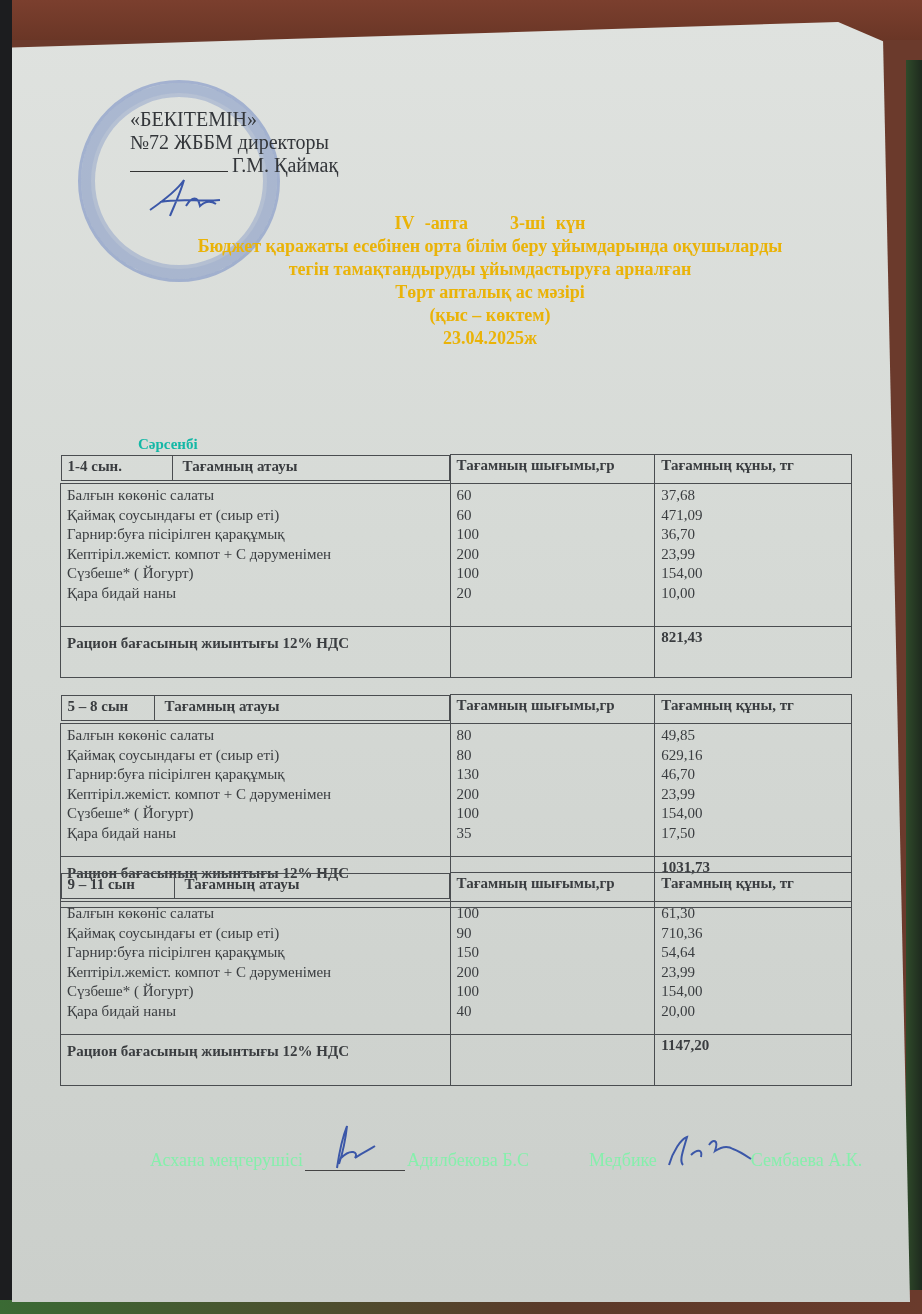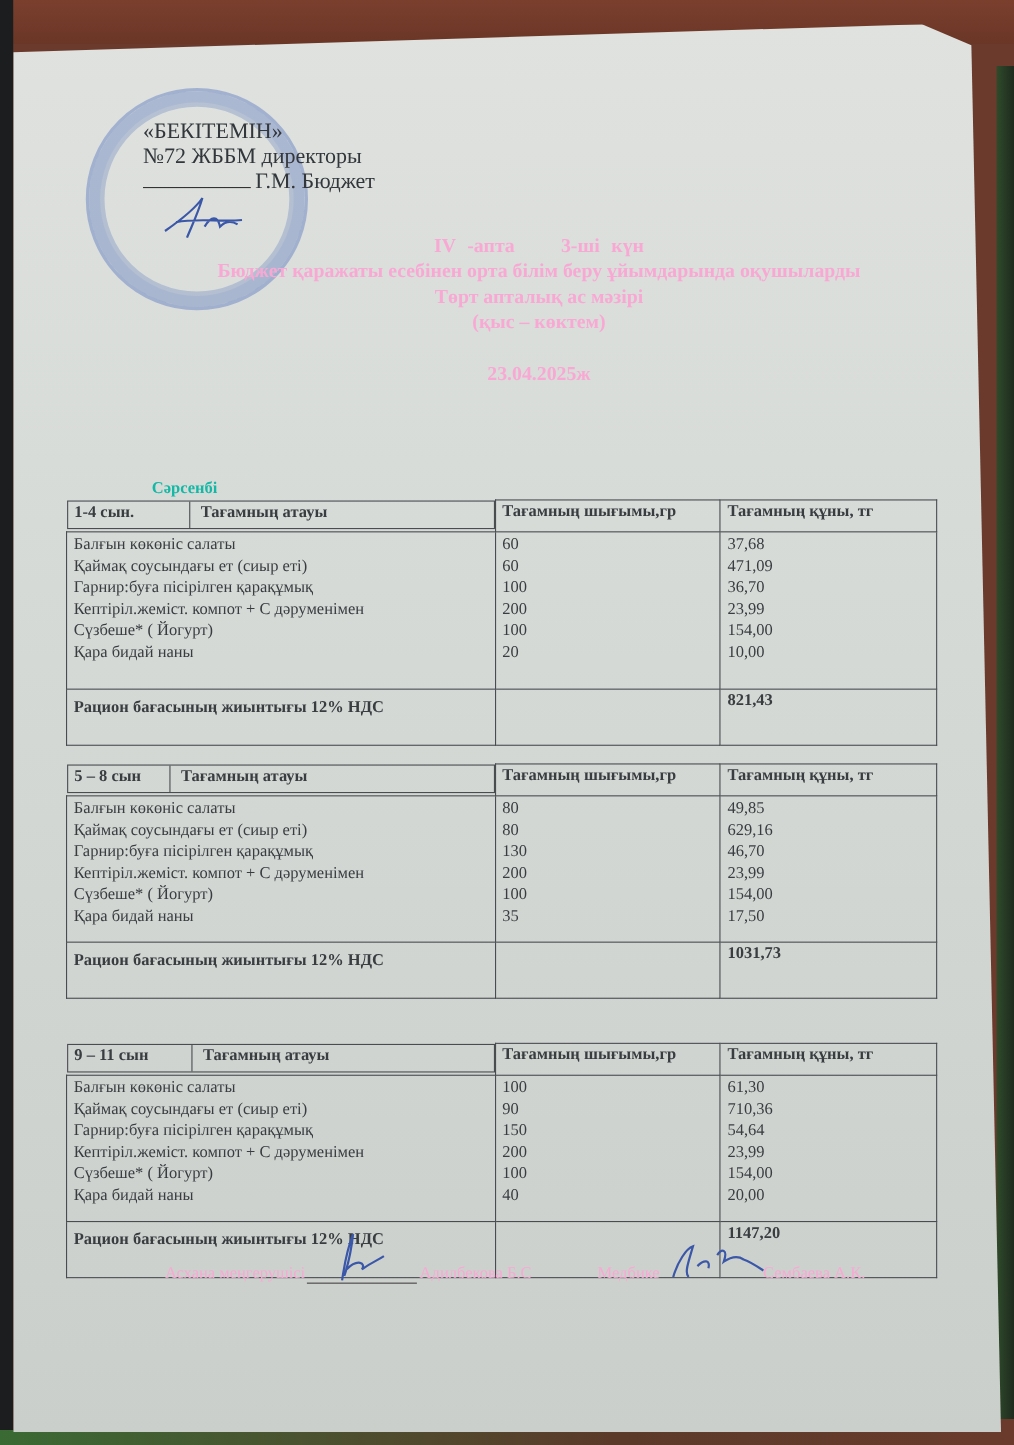--- a/index.html
+++ b/index.html
@@ -25,45 +25,45 @@
     }
     .approve {
       position: absolute; left: 130px; top: 108px; font-size: 20px; line-height: 23px; color: #33363a;
     }
     .approve .sig-line { display: inline-block; width: 98px; border-bottom: 1px solid #333; margin-right: 4px; }
     .signature {
       position: absolute; left: 140px; top: 176px; width: 90px; height: 44px;
     }
     .header-block {
       position: absolute; left: 120px; top: 212px; width: 740px; text-align: center;
-      font-weight: bold; font-size: 18px; line-height: 23px; color: #f9a8d4;
+      font-weight: bold; font-size: 18px; line-height: 23px; color: #eab308;
     }
     .header-block .week { word-spacing: 6px; }
-    .header-block .date { margin-top: 24px; }
+    .header-block .date { }
     .day-label {
       position: absolute; left: 138px; top: 436px; font-weight: bold; font-size: 15px; color: #14b8a6;
     }
     table.menu {
       position: absolute; left: 60px; border-collapse: collapse; width: 792px;
       font-size: 15px; color: #3a3d40;
     }
     table.menu td { border: 1px solid #4a4d50; vertical-align: top; padding: 2px 6px; }
     table.menu .hdr td { font-weight: bold; height: 24px; }
     .col1 { width: 387px; }
     .col2 { width: 194px; }
     .col3 { width: 186px; }
     .grade-cell { display: flex; padding: 0 !important; }
     .grade-cell .g { border-right: 1px solid #4a4d50; padding: 2px 6px; font-weight: bold; }
     .grade-cell .n { padding: 2px 10px; font-weight: bold; }
     .items { line-height: 19.5px; }
     .total-row td { height: 40px; }
     .total-label { font-weight: bold; font-size: 15px; }
     .total-val { font-weight: bold; margin-top: 16px; }
     .footer {
-      position: absolute; left: 150px; top: 1150px; width: 730px; font-size: 15px; color: #f9a8d4;
+      position: absolute; left: 150px; top: 1150px; width: 730px; font-size: 18px; color: #86efac;
       display: flex; align-items: flex-end;
     }
     .footer .sigline { display: inline-block; width: 100px; border-bottom: 1px solid #444; height: 16px; position: relative; margin: 0 2px; }
     .footer .gap { width: 60px; }
     .sig-svg { position: absolute; left: 20px; top: -30px; }
   </style>
 </head>
 <body>
 
 <div class="bg-top"></div>
@@ -71,29 +71,30 @@
 <div class="bg-right"></div>
 <div class="bg-bottom"></div>
 
 <div class="paper"></div>
 
 <div class="stamp"></div>
 
 <div class="approve">
   <div>«БЕКІТЕМІН»</div>
   <div>№72 ЖББМ директоры</div>
-  <div><span class="sig-line"></span><span>Г.М. Бюджет</span></div>
+  <div><span class="sig-line"></span><span>Г.М. Қаймақ</span></div>
 </div>
 <svg class="signature" viewBox="0 0 90 44">
   <path d="M10 34 C30 20, 40 10, 44 4 C40 18, 34 30, 30 40 M20 26 C40 22, 60 26, 80 24 M46 30 C52 20, 58 20, 60 30 C64 26, 70 24, 76 28" stroke="#3b57a8" stroke-width="2" fill="none"></path>
 </svg>
 
 <div class="header-block">
   <div class="week"><span>IV -апта</span>&nbsp;&nbsp;&nbsp;&nbsp;<span>3-ші күн</span></div>
   <div>Бюджет қаражаты есебінен орта білім беру ұйымдарында оқушыларды</div>
+  <div>тегін тамақтандыруды ұйымдастыруға арналған</div>
   <div>Төрт апталық ас мәзірі</div>
   <div>(қыс – көктем)</div>
   <div class="date">23.04.2025ж</div>
 </div>
 
 <div class="day-label">Сәрсенбі</div>
 
 <table class="menu" style="top:454px;">
   <tbody>
       <tr class="hdr">
@@ -175,21 +176,21 @@
     </td>
   </tr>
   <tr class="total-row">
     <td class="total-label" style="padding-top:8px">Рацион бағасының жиынтығы 12% НДС</td>
     <td></td>
     <td class="total-val">1031,73</td>
   </tr>
 </tbody>
   </table>
 
-<table class="menu" style="top:948px;">
+<table class="menu" style="top:872px;">
   <tbody>
       <tr class="hdr">
     <td class="col1 grade-cell">
           <span class="g" style="width:100px">9 – 11 сын</span>
           <span class="n">Тағамның атауы</span>
         </td>
     <td class="col2">Тағамның шығымы,гр</td>
     <td class="col3">Тағамның құны, тг</td>
   </tr>
   <tr>

